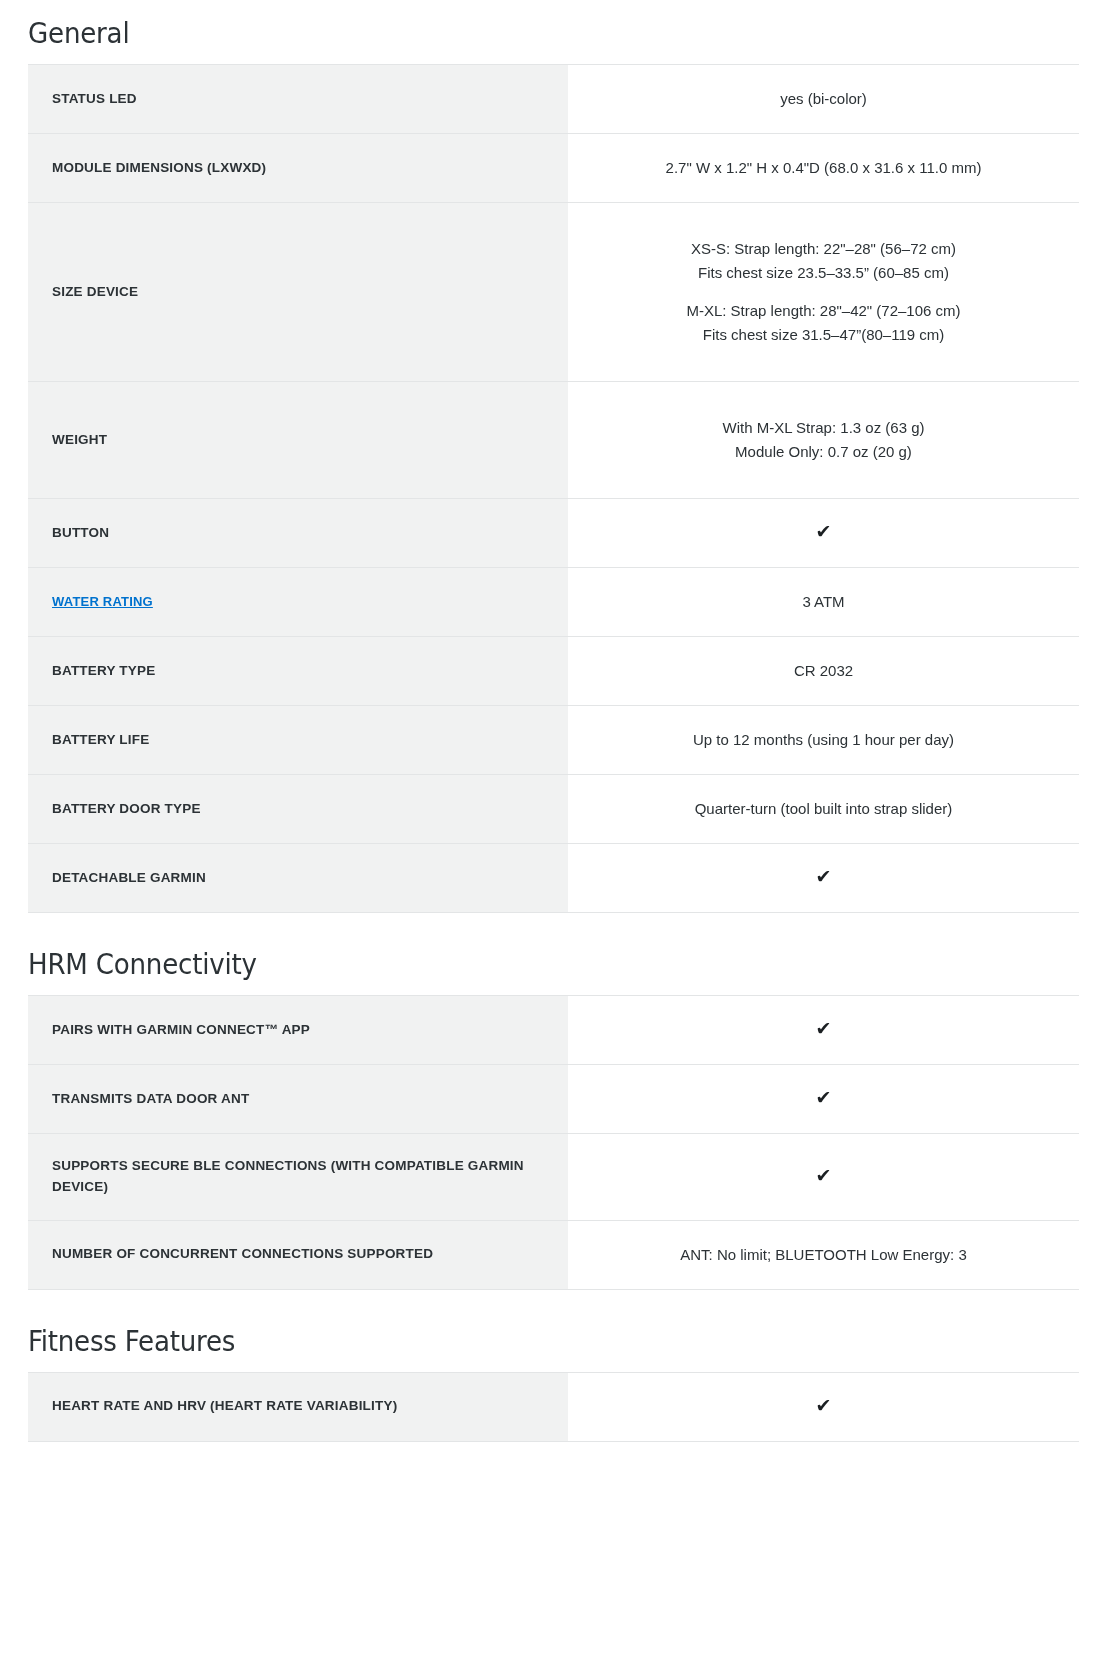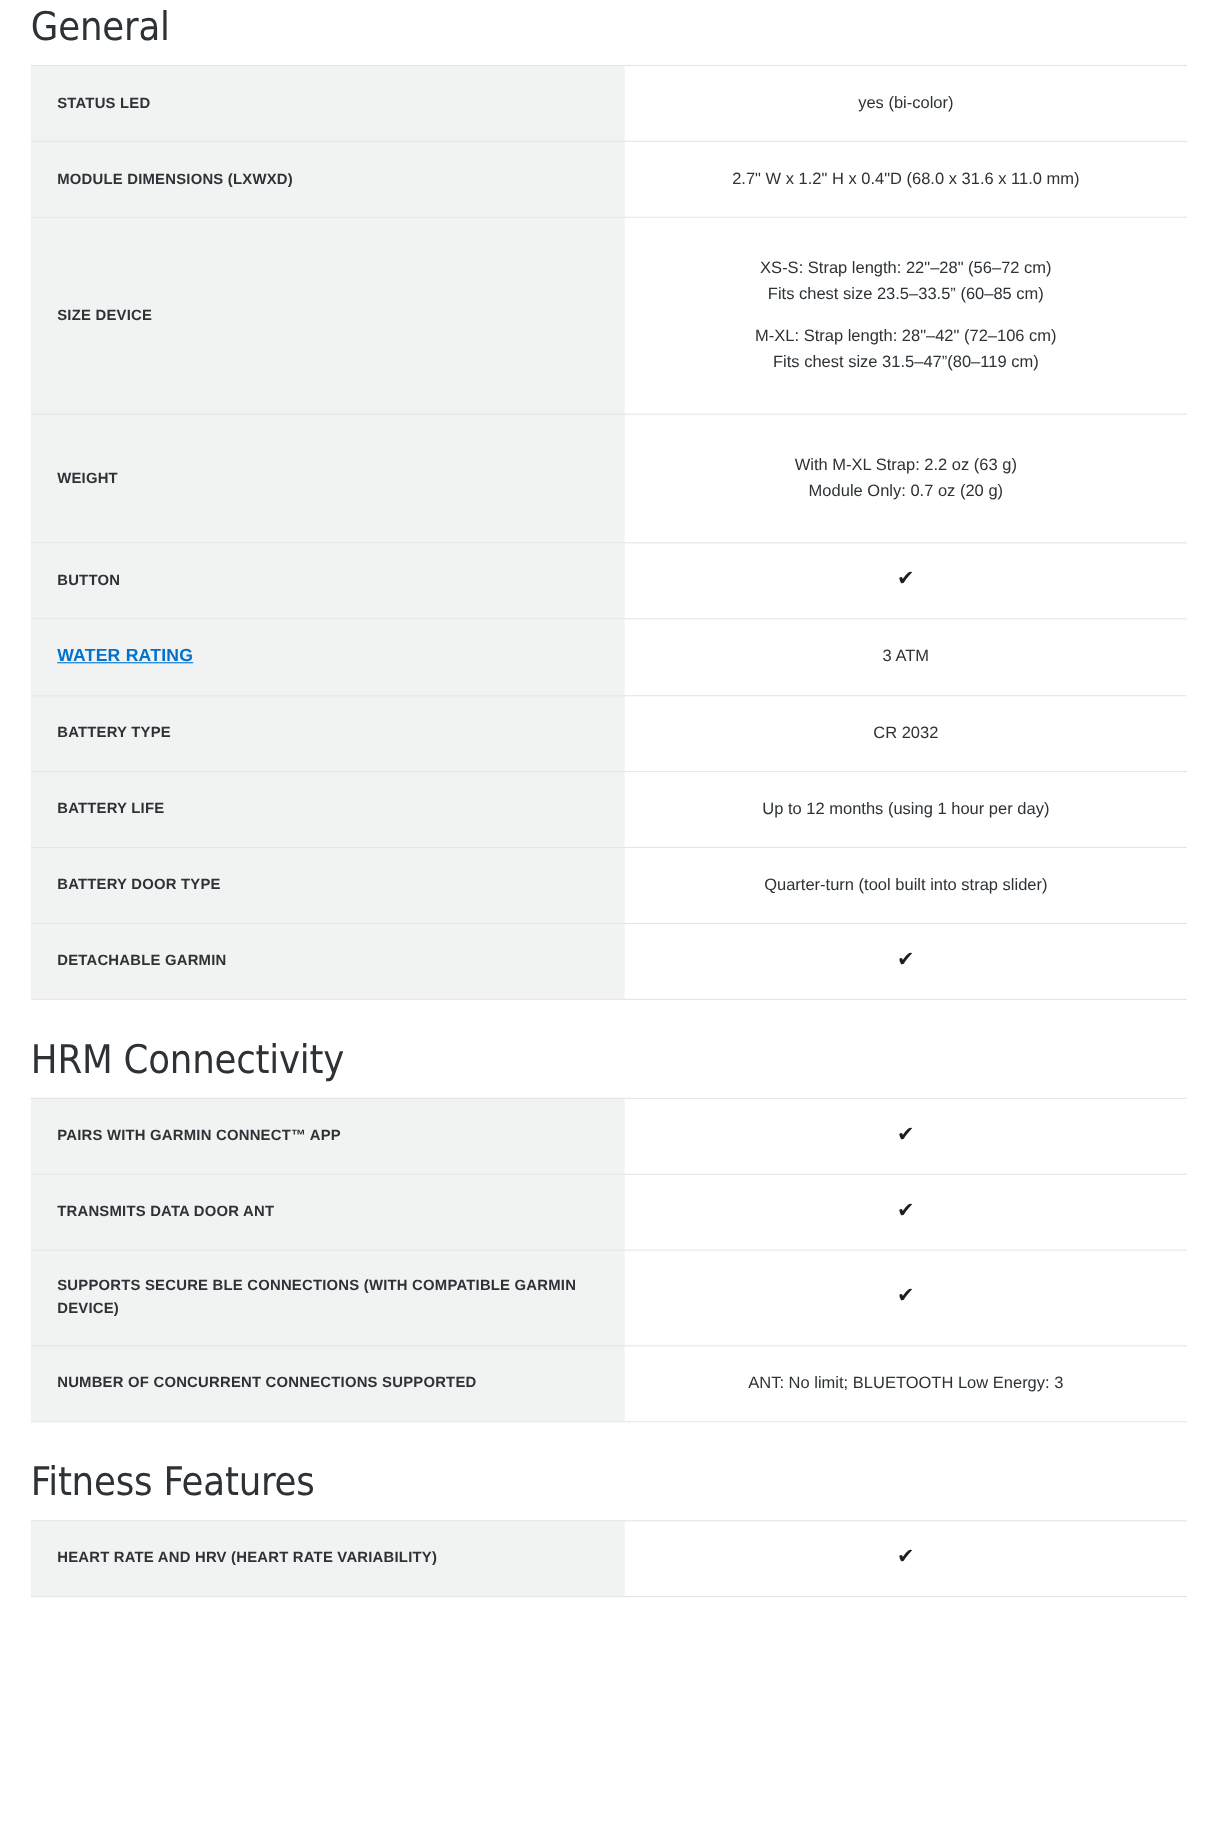--- a/index.html
+++ b/index.html
@@ -16,25 +16,25 @@
   }
   .page {
     width: 1107px;
     padding: 0 28px;
   }
   .section {
     margin-bottom: 34px;
   }
   .section-title {
     font-family: "DejaVu Sans Condensed", "Liberation Sans", sans-serif;
-    font-size: 36px;
+    font-size: 29px;
     font-weight: 400;
     color: #2c3236;
     letter-spacing: -0.2px;
-    margin: 4px 0 14px 0;
+    margin: 16px 0 14px 0;
     padding-top: 0;
   }
   table.spec-table {
     width: 1051px;
     border-collapse: collapse;
     table-layout: fixed;
   }
   table.spec-table tr {
     border-bottom: 1px solid #e3e5e6;
   }
@@ -67,21 +67,21 @@
   .check {
     font-size: 19px;
     line-height: 1;
     color: #1b1f22;
     display: inline-block;
   }
   a.spec-link {
     color: #0072ce;
     text-decoration: underline;
     font-weight: bold;
-    font-size: 16px;
+    font-size: 13px;
     letter-spacing: 0.2px;
   }
   .tall-row td { padding-top: 34px; padding-bottom: 34px; }
 </style>
 </head>
 <body>
 
 <div class="page">
   <div id="sections-root">
       <div class="section">
@@ -102,21 +102,21 @@
                 <span class="line">XS-S: Strap length: 22"–28" (56–72 cm)</span>
                 <span class="line">Fits chest size 23.5–33.5” (60–85 cm)</span>
                 <span class="gap"></span>
                 <span class="line">M-XL: Strap length: 28"–42" (72–106 cm)</span>
                 <span class="line">Fits chest size 31.5–47”(80–119 cm)</span>
               </td>
             </tr>
             <tr class="tall-row">
               <td class="spec-label"><span>WEIGHT</span></td>
               <td class="spec-value">
-                <span class="line">With M-XL Strap: 2.2 oz (63 g)</span>
+                <span class="line">With M-XL Strap: 1.3 oz (63 g)</span>
                 <span class="line">Module Only: 0.7 oz (20 g)</span>
               </td>
             </tr>
             <tr>
               <td class="spec-label"><span>BUTTON</span></td>
               <td class="spec-value"><span class="check">✔</span></td>
             </tr>
             <tr>
               <td class="spec-label"><a class="spec-link" href="#">WATER RATING</a></td>
               <td class="spec-value"><span>3 ATM</span></td>

